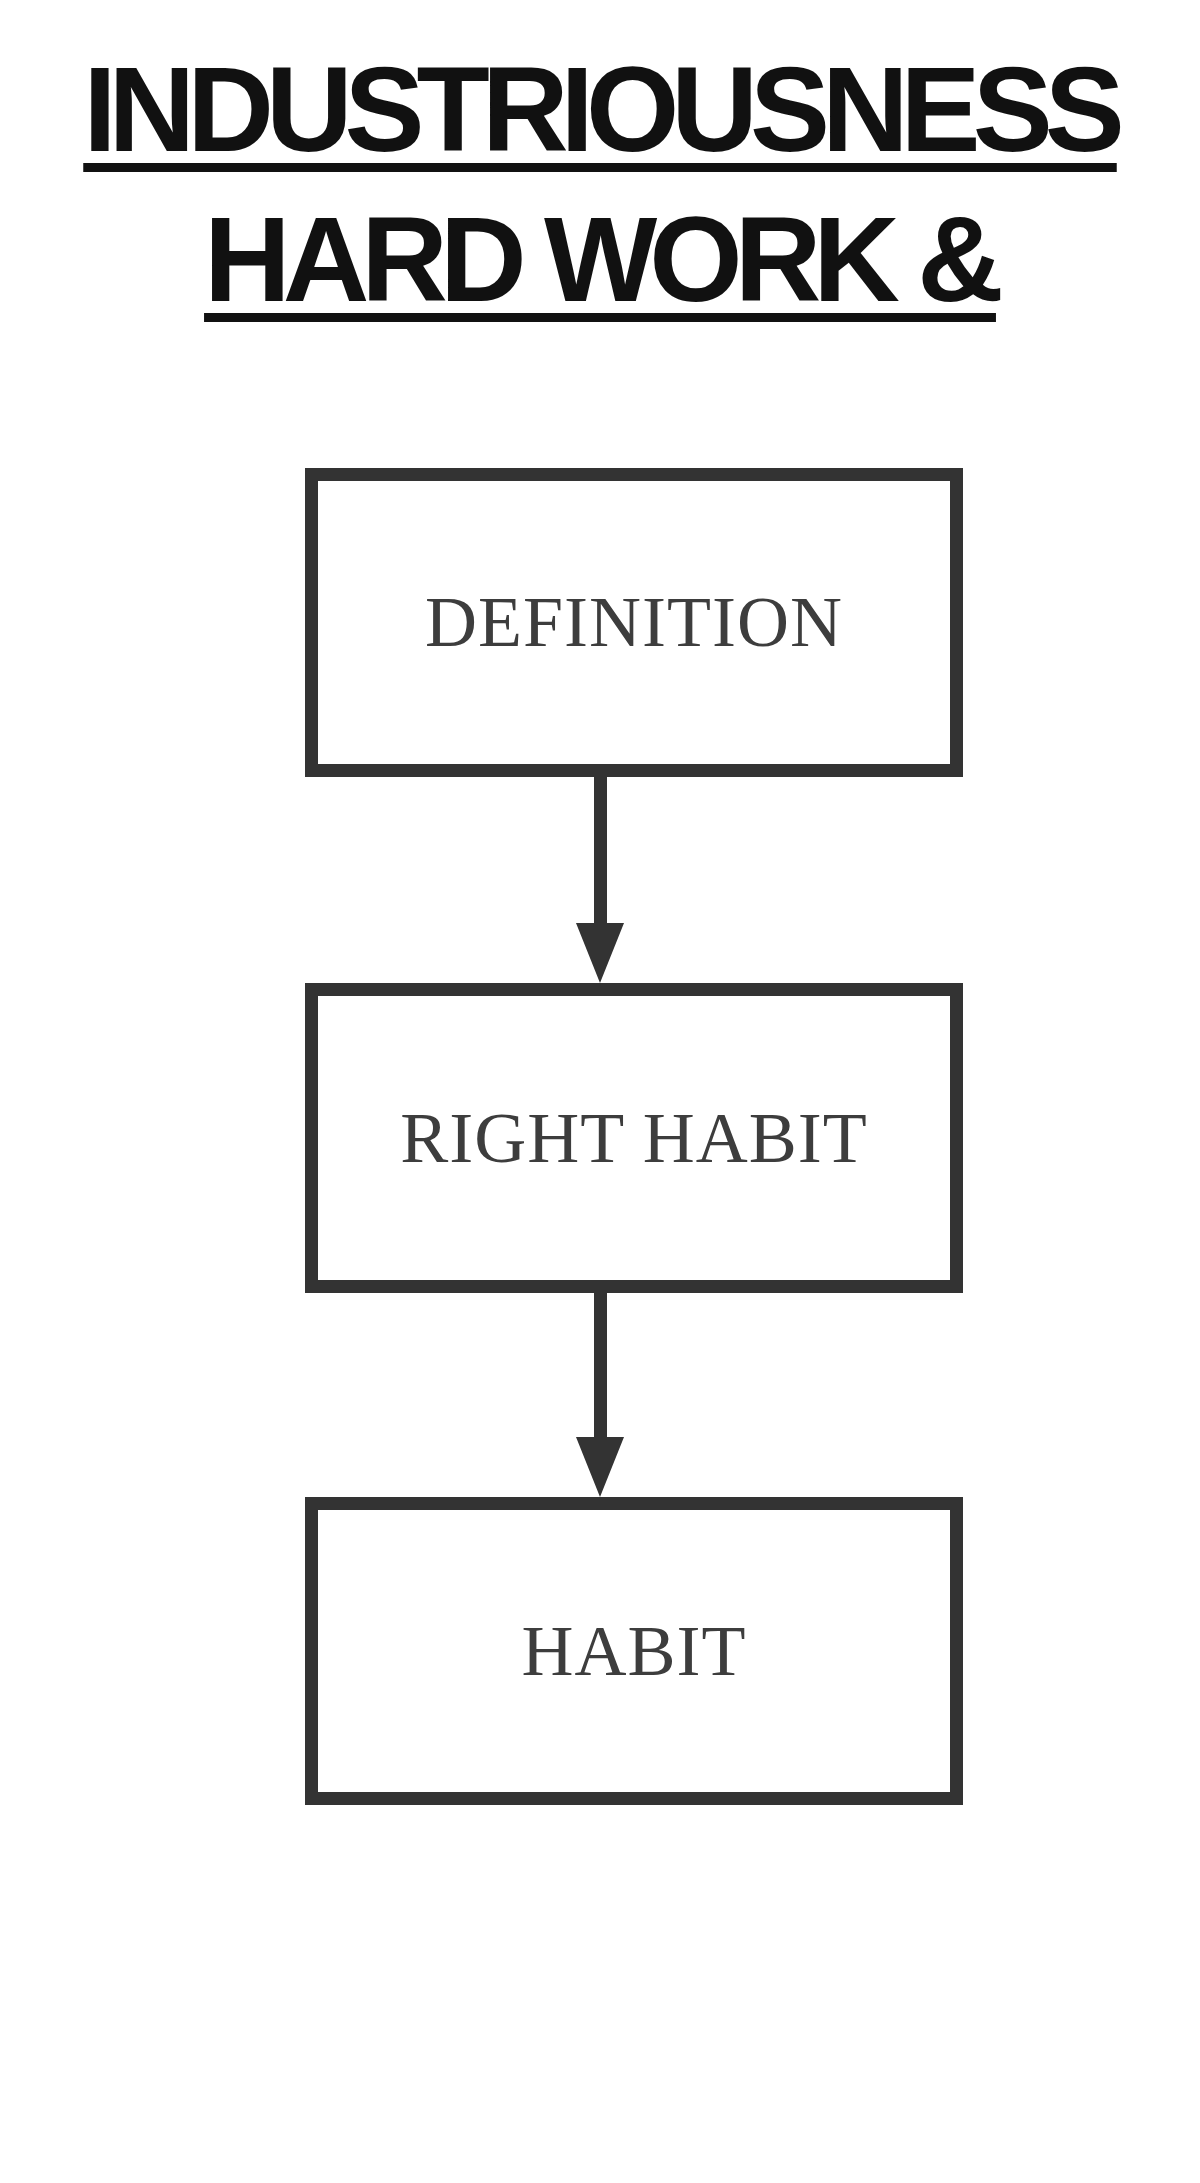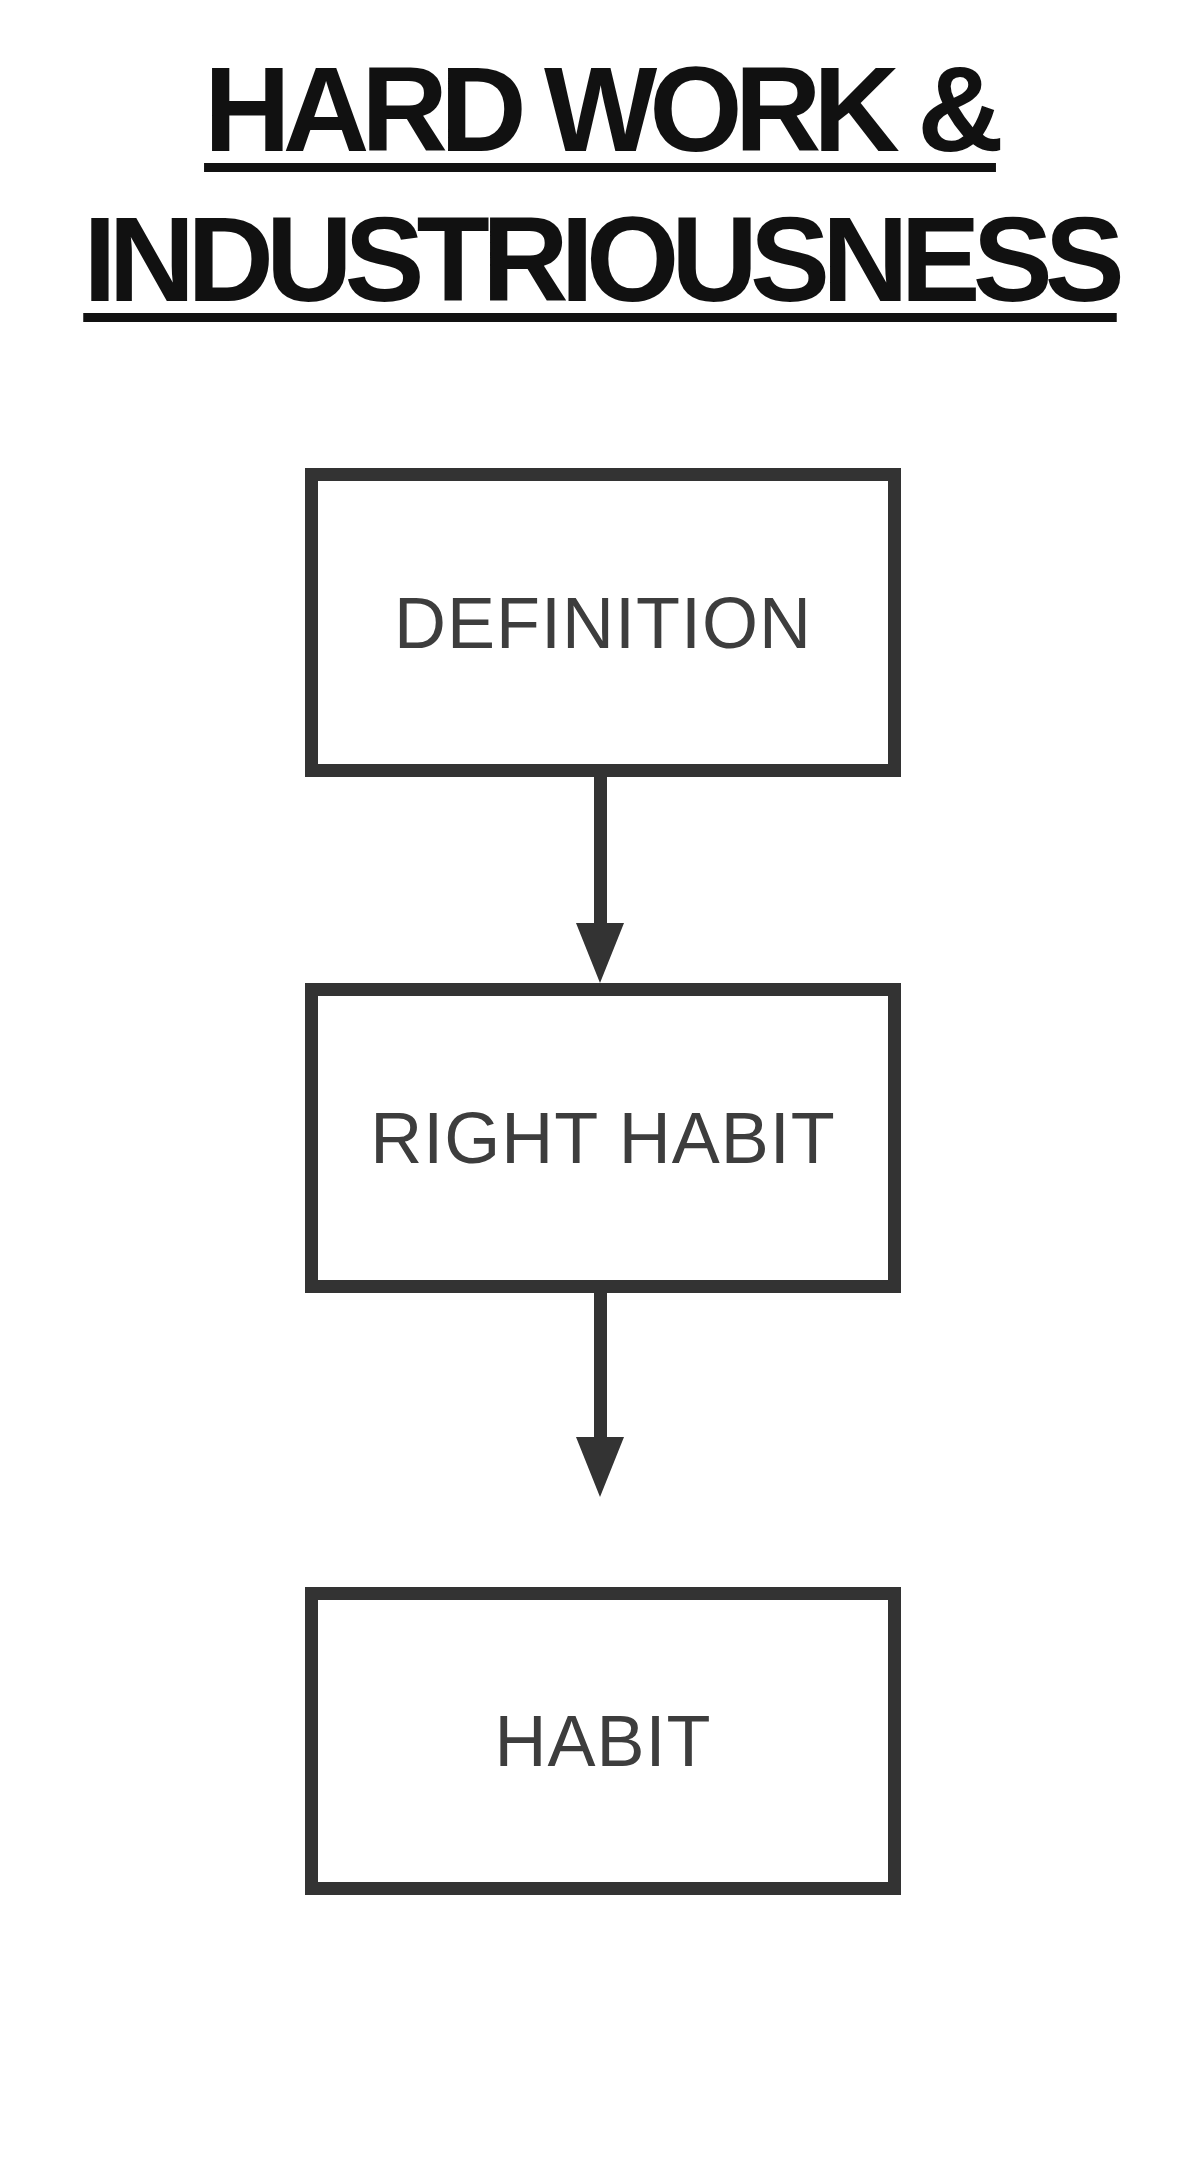--- a/index.html
+++ b/index.html
@@ -39,31 +39,32 @@
     text-decoration: underline;
     text-decoration-thickness: 9px;
     text-underline-offset: 12px;
     text-decoration-color: var(--title-ink);
   }
 
   
   .box {
     position: absolute;
     left: 305px;
-    width: 596px;
+    width: 658px;
     height: 309px;
     border: 13px solid var(--ink);
     background: var(--page-bg);
     display: flex;
     align-items: center;
     justify-content: center;
+    font-family: Liberation Serif, serif;
   }
   .box-1 { top: 468px; }
   .box-2 { top: 983px; height: 310px; }
-  .box-3 { top: 1587px; height: 308px; }
+  .box-3 { top: 1497px; height: 308px; }
   .box-label {
     font-size: 72px;
     font-weight: 400;
     letter-spacing: 1px;
     color: var(--box-label);
     white-space: nowrap;
   }
 
   
   .arrow {
@@ -113,22 +114,22 @@
     letter-spacing: 1px;
     white-space: nowrap;
   }
 </style>
 </head>
 <body>
 
 <div class="canvas">
 
   <h1 class="title">
+    <span class="title-line"><span class="underlined">INDUSTRIOUSNESS</span></span>
     <span class="title-line"><span class="underlined">HARD WORK &amp;</span></span>
-    <span class="title-line"><span class="underlined">INDUSTRIOUSNESS</span></span>
   </h1>
 
   <div class="box box-1">
     <span class="box-label">DEFINITION</span>
   </div>
 
   <div class="arrow arrow-1">
     <span class="shaft"></span>
     <span class="head"></span>
   </div>

